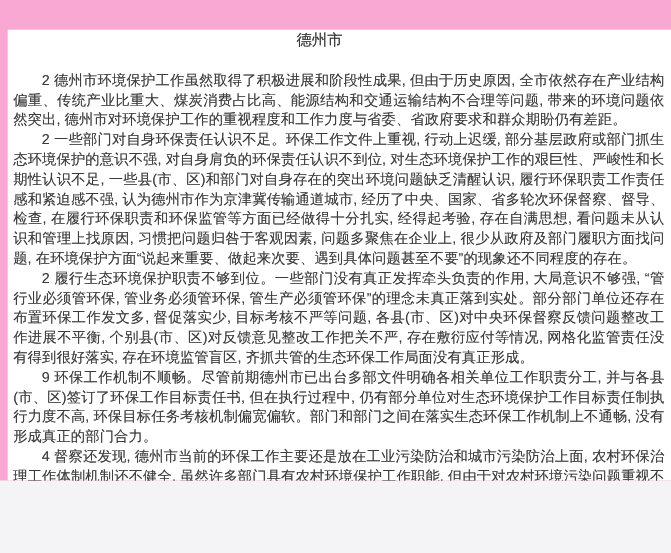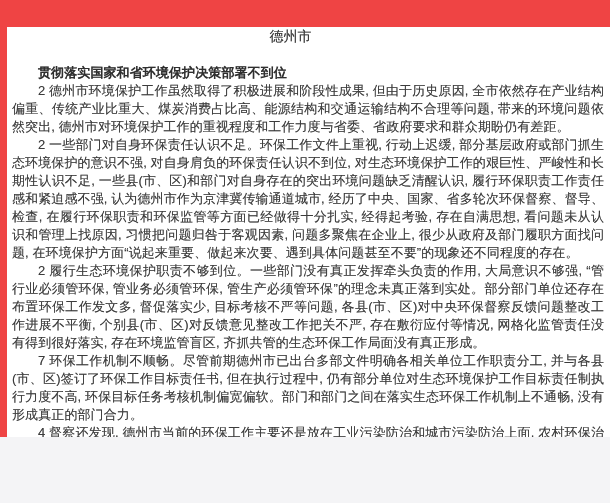--- a/index.html
+++ b/index.html
@@ -5,21 +5,21 @@
   html, body {
     margin: 0;
     padding: 0;
     background: #f4f4f6;
     font-family: "Liberation Sans", sans-serif;
   }
   .screen {
     position: relative;
     width: 610px;
     height: 437px;
-    background: #ef4444;
+    background: #f9a8d4;
     overflow: hidden;
   }
   
   .scan-area {
     position: absolute;
     left: 7px;
     top: 27px;
     right: 0;
     bottom: 0;
     background: #ffffff;
@@ -62,21 +62,20 @@
     margin-left: 2px;
   }
 </style>
 </head>
 <body>
 
 <div class="screen">
   <div class="scan-area">
     <div class="doc-title">德州市</div>
     <div class="doc-body">
-      <p class="doc-heading">贯彻落实国家和省环境保护决策部署不到位</p>
       <p>2 德州市环境保护工作虽然取得了积极进展和阶段性成果, 但由于历史原因, 全市依然存在产业结构偏重、传统产业比重大、煤炭消费占比高、能源结构和交通运输结构不合理等问题, 带来的环境问题依然突出, 德州市对环境保护工作的重视程度和工作力度与省委、省政府要求和群众期盼仍有差距。</p>
       <p>2 一些部门对自身环保责任认识不足。环保工作文件上重视, 行动上迟缓, 部分基层政府或部门抓生态环境保护的意识不强, 对自身肩负的环保责任认识不到位, 对生态环境保护工作的艰巨性、严峻性和长期性认识不足, 一些县(市、区)和部门对自身存在的突出环境问题缺乏清醒认识, 履行环保职责工作责任感和紧迫感不强, 认为德州市作为京津冀传输通道城市, 经历了中央、国家、省多轮次环保督察、督导、检查, 在履行环保职责和环保监管等方面已经做得十分扎实, 经得起考验, 存在自满思想, 看问题未从认识和管理上找原因, 习惯把问题归咎于客观因素, 问题多聚焦在企业上, 很少从政府及部门履职方面找问题, 在环境保护方面“说起来重要、做起来次要、遇到具体问题甚至不要”的现象还不同程度的存在。</p>
       <p>2 履行生态环境保护职责不够到位。一些部门没有真正发挥牵头负责的作用, 大局意识不够强, “管行业必须管环保, 管业务必须管环保, 管生产必须管环保”的理念未真正落到实处。部分部门单位还存在布置环保工作发文多, 督促落实少, 目标考核不严等问题, 各县(市、区)对中央环保督察反馈问题整改工作进展不平衡, 个别县(市、区)对反馈意见整改工作把关不严, 存在敷衍应付等情况, 网格化监管责任没有得到很好落实, 存在环境监管盲区, 齐抓共管的生态环保工作局面没有真正形成。</p>
-      <p>7 环保工作机制不顺畅。尽管前期德州市已出台多部文件明确各相关单位工作职责分工, 并与各县(市、区)签订了环保工作目标责任书, 但在执行过程中, 仍有部分单位对生态环境保护工作目标责任制执行力度不高, 环保目标任务考核机制偏宽偏软。部门和部门之间在落实生态环保工作机制上不通畅, 没有形成真正的部门合力。</p>
+      <p>9 环保工作机制不顺畅。尽管前期德州市已出台多部文件明确各相关单位工作职责分工, 并与各县(市、区)签订了环保工作目标责任书, 但在执行过程中, 仍有部分单位对生态环境保护工作目标责任制执行力度不高, 环保目标任务考核机制偏宽偏软。部门和部门之间在落实生态环保工作机制上不通畅, 没有形成真正的部门合力。</p>
       <p><span>4 督察还发现, 德州市当前的环保工作主要还是放在工业污染防治和城市污染防治上面, 农村环保治理工作体制机制还不健全, 虽然许多部门具有农村环境保护工作职能, 但由于对农村环境污染问题重视不够, 缺乏综合协调, 配套农村环境基础设施建设相对滞后, 导致农村环境污染问题没有得到有效解决。</span><span class="caret"></span></p>
     </div>
   </div>
 </div>
 
 </body></html>

